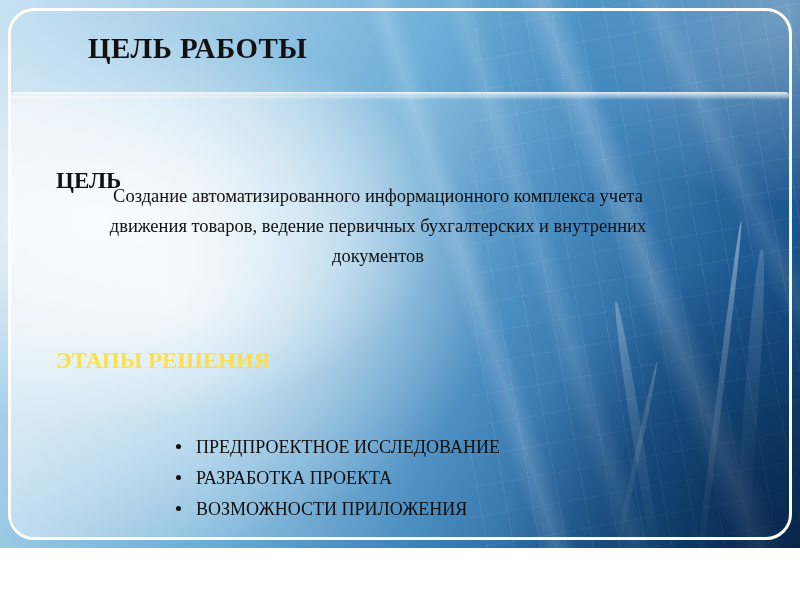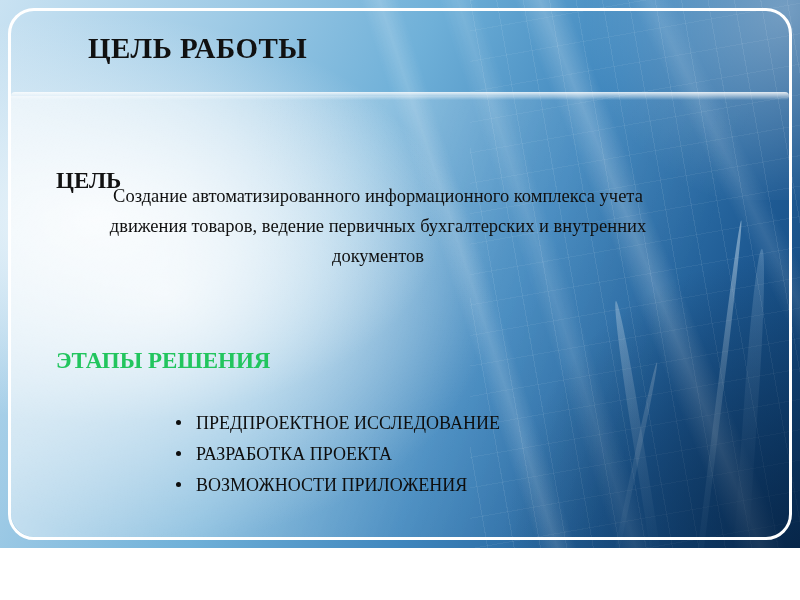--- a/index.html
+++ b/index.html
@@ -125,26 +125,26 @@
     font-size: 18.5px;
     line-height: 1.62;
     color: #101010;
   }
 
   .sec-stage-head {
     position: absolute;
     left: 56px; top: 348px;
     font-size: 23px;
     font-weight: bold;
-    color: #22c55e;
+    color: #fde047;
   }
 
   .bullets {
     position: absolute;
-    left: 176px; top: 408px;
+    left: 176px; top: 432px;
     margin: 0;
     padding: 0;
     list-style: none;
   }
   .bullets li {
     position: relative;
     padding-left: 20px;
     font-size: 18px;
     line-height: 1.72;
     color: #0e0e0e;

